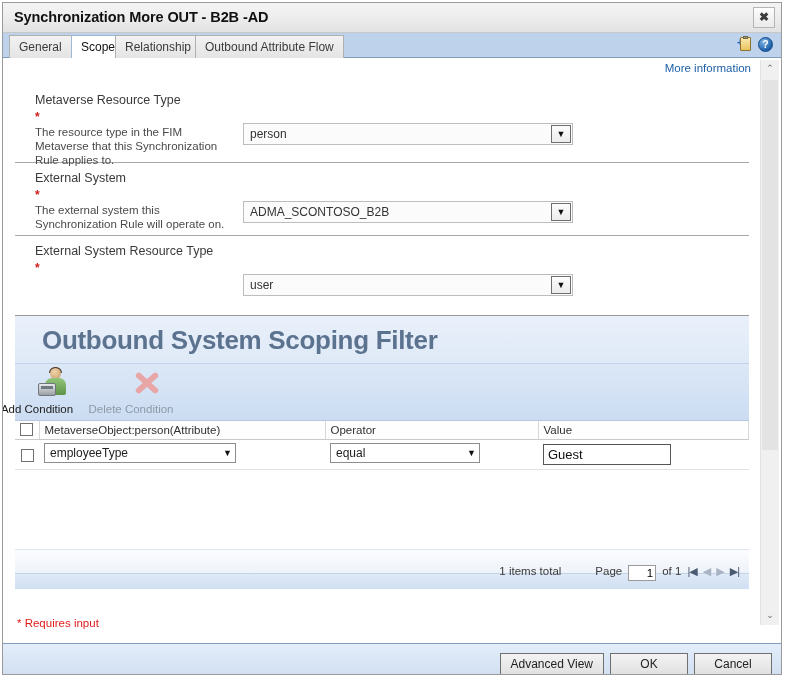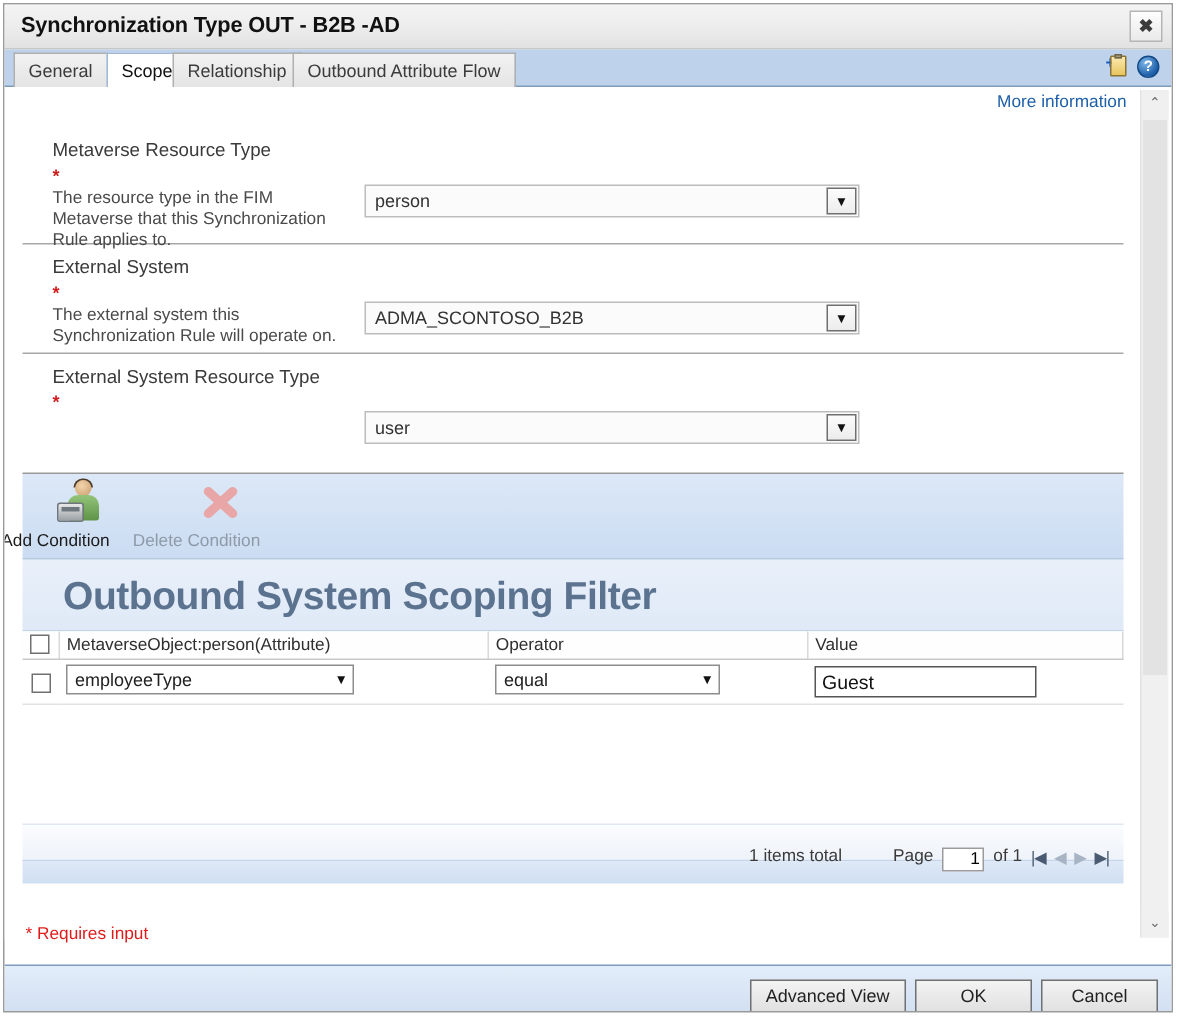--- a/index.html
+++ b/index.html
@@ -367,21 +367,21 @@
     position: absolute; left: 5px; top: 2px;
     font-size: 12px; color: #222;
     white-space: nowrap;
   }
   .grid-dd .arrow {
     position: absolute; right: 3px; top: 2px;
     font-size: 9px; color: #111;
     line-height: 14px;
   }
   .grid-text {
-    width: 148px; height: 21px;
+    width: 128px; height: 21px;
     border: 1px solid #555;
     background: #fff;
     font-family: "Liberation Sans", sans-serif;
     font-size: 13px;
     color: #111;
     padding: 0 4px;
     box-sizing: border-box;
   }
 
   
@@ -491,21 +491,21 @@
     color: #222;
     cursor: pointer;
   }
 </style>
 </head>
 <body>
 
 <div id="window">
 
   <div id="titlebar">
-    <div id="title-text">Synchronization Type OUT - B2B -AD</div>
+    <div id="title-text">Synchronization More OUT - B2B -AD</div>
     <div id="close-btn">✖</div>
   </div>
 
   <div id="tabstrip">
     <div class="tab" style="left:6px;">General</div>
     <div class="tab active" style="left:68px;">Scope</div>
     <div class="tab" style="left:112px;">Relationship</div>
     <div class="tab" style="left:192px;">Outbound Attribute Flow</div>
 
     <div id="tab-icons">
@@ -554,39 +554,39 @@
         <div class="ctl-wrap">
           <div class="dd">
             <span class="val">user</span>
             <span class="arrow">▼</span>
           </div>
         </div>
       </div>
 
       <div id="filter-panel">
 
+        <div id="filter-title">
+          <span>Outbound System Scoping Filter</span>
+        </div>
+
         <div id="filter-toolbar">
           <div class="tool-btn" id="btn-add" style="left:22px;">
             <span class="person-icon">
               <span class="hair"></span>
               <span class="head"></span>
               <span class="torso"></span>
               <span class="dev"></span>
             </span>
             <span class="lbl">Add Condition</span>
           </div>
 
           <div class="tool-btn" id="btn-del" style="left:116px;">
             <span class="x-icon"></span>
             <span class="lbl">Delete Condition</span>
           </div>
-        </div>
-
-        <div id="filter-title">
-          <span>Outbound System Scoping Filter</span>
         </div>
 
         <table id="grid">
           <colgroup>
             <col style="width:24px">
             <col style="width:286px">
             <col style="width:213px">
             <col>
           </colgroup>
           <thead>

